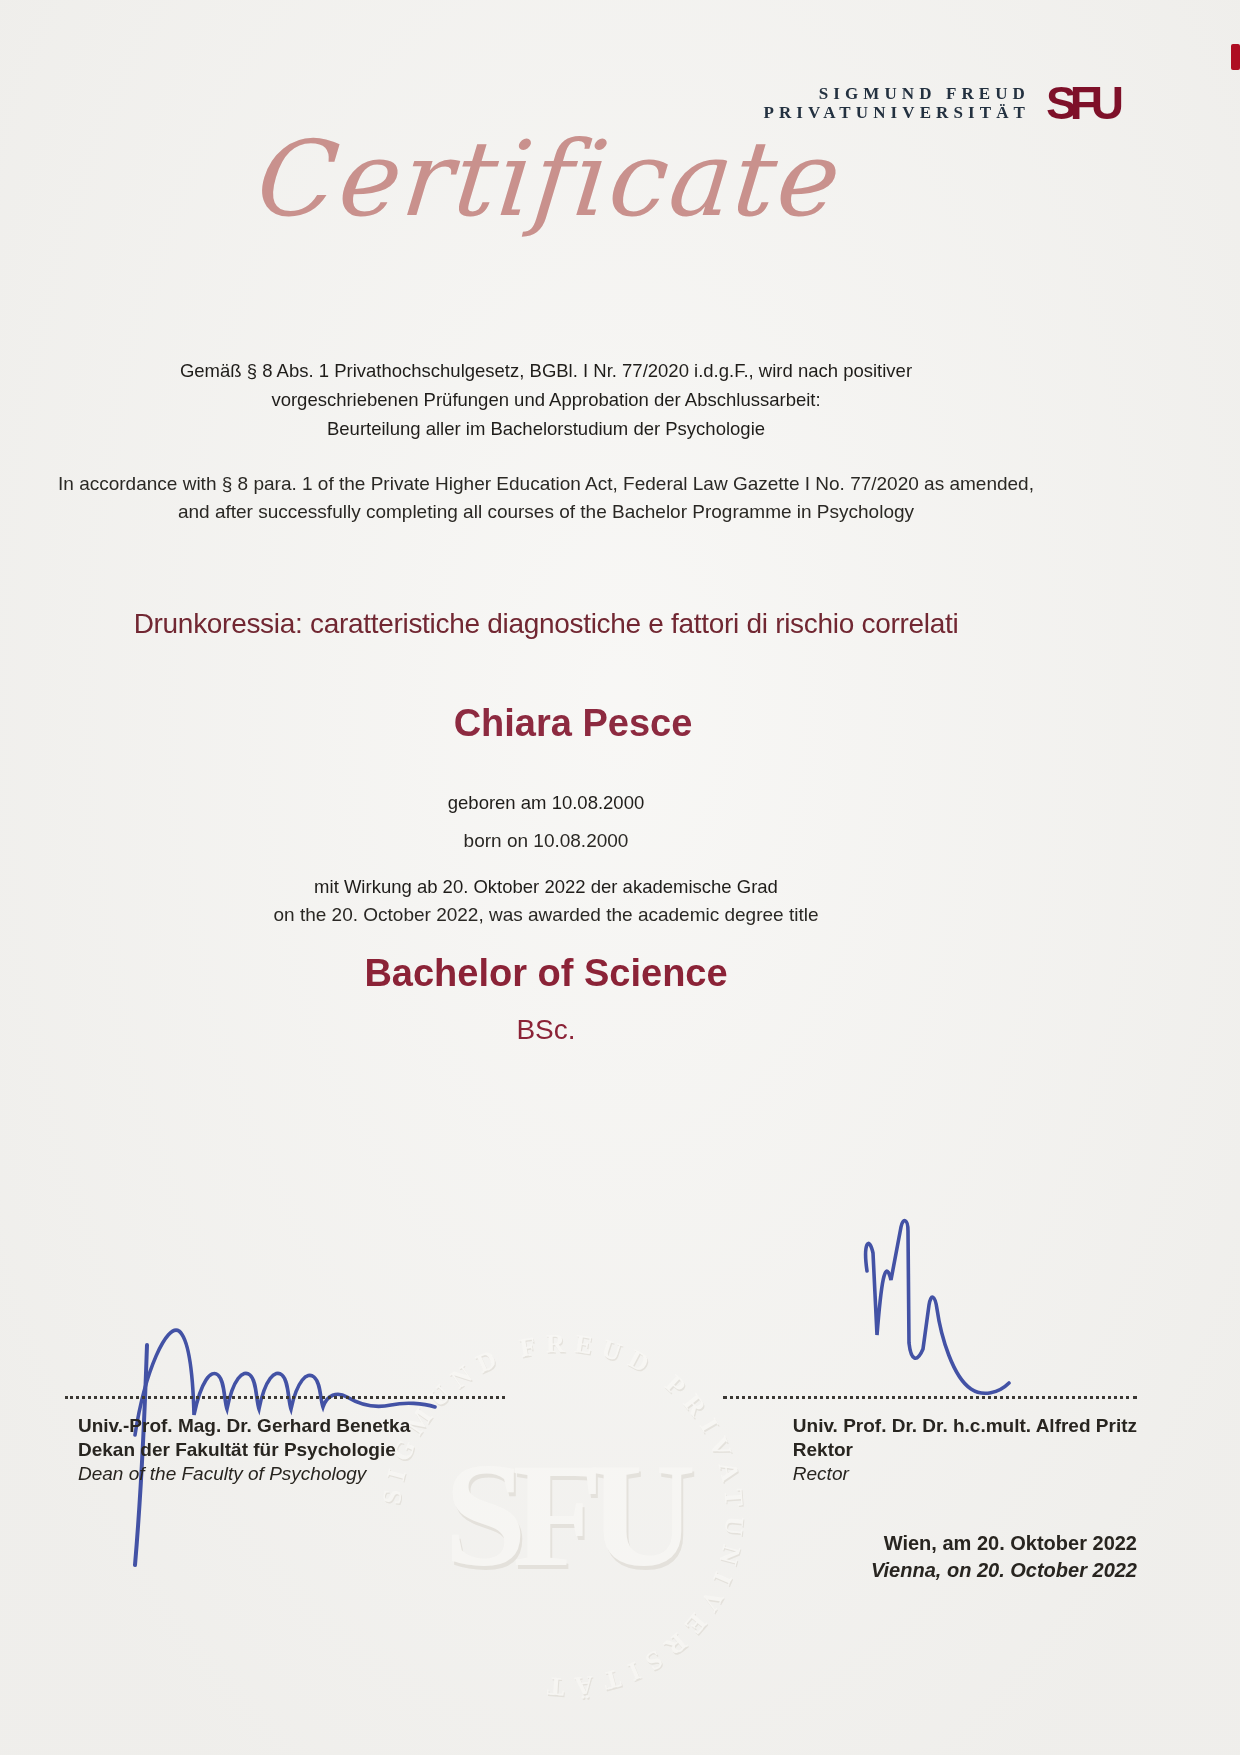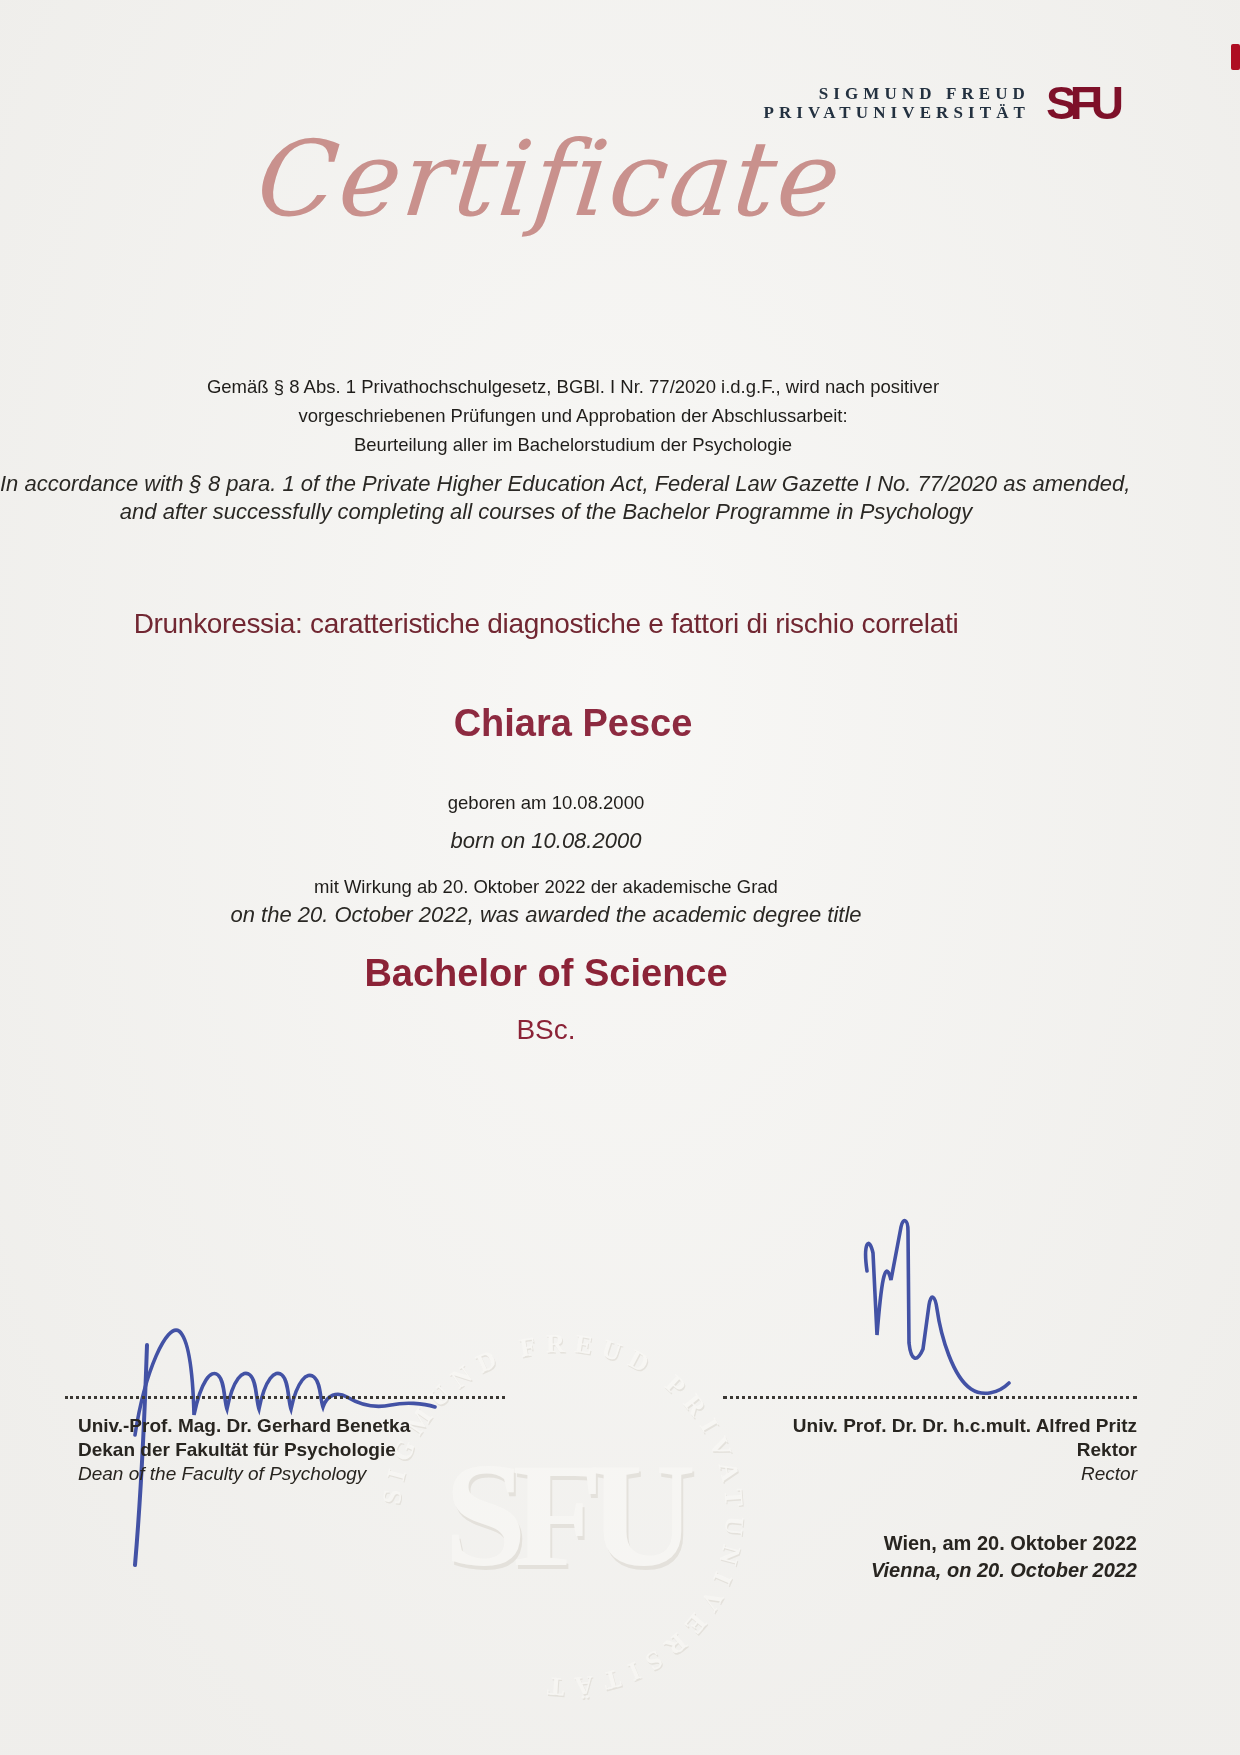--- a/index.html
+++ b/index.html
@@ -27,22 +27,22 @@
   .scan-mark{position:absolute; right:0px; top:44px; width:9px; height:26px; background:#ae0d22; border-radius:2px;}
   
   .script-title{
     position:absolute; top:118px; left:0; width:1100px; text-align:center;
     font-family:"DejaVu Serif", serif; font-style:italic; font-size:104px;
     color:var(--rose); transform:skewX(-6deg); letter-spacing:2px;
   }
   
   .col{position:absolute; left:0; width:1092px; text-align:center; white-space:nowrap;}
   .de{font-size:18.5px; line-height:29px; color:var(--ink);}
-  .en{font-size:22px; line-height:28px; font-style:italic; color:#2a2824;}
-  .intro-de{top:372px;margin-left:27px;}
+  .en{font-size:19px; line-height:28px; color:#2a2824;}
+  .intro-de{top:356px;}
   .intro-en{top:470px;}
   .thesis{top:608px; font-size:28px; letter-spacing:-0.3px; color:var(--thesis-maroon);}
   .name{top:702px; font-size:38px; font-weight:700; color:var(--name-maroon);margin-left:27px;}
   .born-de{top:788px;}
   .born-en{top:818px;margin-top:9px;}
   .eff-de{top:872px;}
   .eff-en{top:901px;}
   .degree{top:952px; font-size:38px; font-weight:700; color:var(--degree-maroon);}
   .degree-abbr{top:1014px; font-size:28px; color:var(--degree-maroon);}
   .conferral{top:1104px; font-size:20px;}
@@ -52,21 +52,21 @@
   
   .sig-svg{position:absolute;}
   .sig-left-svg{left:75px; top:1315px;}
   .sig-right-svg{left:845px; top:1185px;}
   .dotline{position:absolute; top:1396px; height:0; border-bottom:3px dotted #3b3834;}
   .dotline-left{left:65px; width:440px;}
   .dotline-right{left:723px; width:414px;}
   .sig-text{position:absolute; top:1414px; font-size:19px; line-height:24px; font-weight:700; color:#282520; white-space:nowrap;}
   .sig-text .it{font-style:italic; font-weight:400;}
   .sig-text-left{left:78px; text-align:left;}
-  .sig-text-right{right:103px; text-align:right;}
+  .sig-text-right{right:103px; text-align:left;}
   .date-block{position:absolute; right:103px; top:1530px; text-align:right; font-size:20px; line-height:27px; font-weight:700; color:#282520; white-space:nowrap;}
   .date-block .it{font-style:italic;}
 </style>
 </head>
 <body>
 
 <div class="page">
 
   <div class="scan-mark"></div>
 

